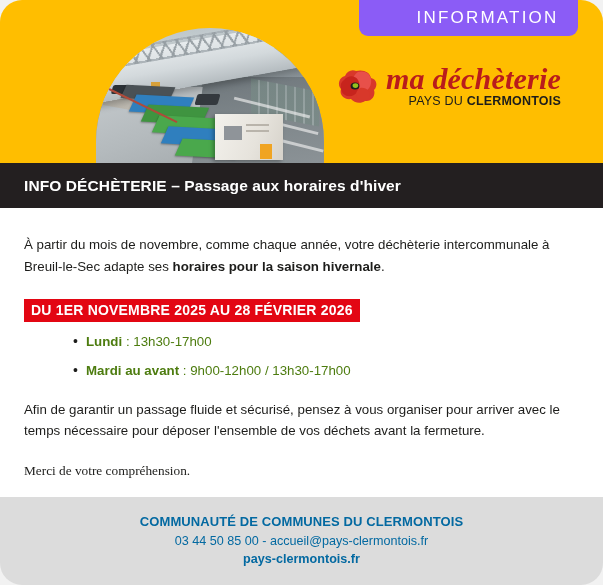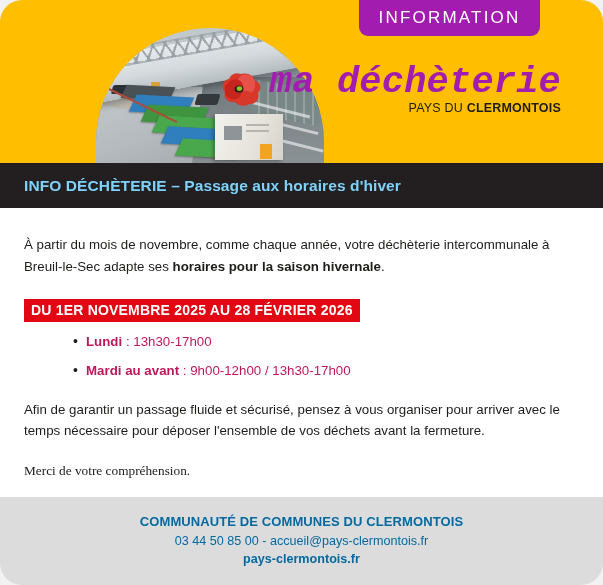--- a/index.html
+++ b/index.html
@@ -30,26 +30,27 @@
     border-radius: 22px 22px 0 0;
     overflow: hidden;
   }
 
   .badge {
     position: absolute;
     top: 0;
     left: 359px;
     width: 181px;
     height: 36px;
-    background: #a21caf;
+    background: #8b5cf6;
     border-radius: 0 0 9px 9px;
     display: flex;
     align-items: center;
     justify-content: center;
     z-index: 4;
+    padding-left: 38px;
   }
   .badge-label {
     color: #ffffff;
     font-size: 17px;
     letter-spacing: 2.2px;
     font-weight: 400;
   }
 
   
   .photo-wrap {
@@ -228,25 +229,25 @@
   }
   .poppy {
     position: relative;
     width: 42px;
     height: 36px;
     flex: none;
   }
   .logo-text { line-height: 1; }
   .logo-name {
     display: block;
-    font-family: Liberation Mono, monospace;
+    font-family: Liberation Serif, serif;
     font-style: italic;
     font-weight: 700;
-    font-size: 37px;
-    color: #a21caf;
+    font-size: 30px;
+    color: #b91c1c;
     letter-spacing: 0.2px;
     white-space: nowrap;
   }
   .logo-sub {
     display: block;
     margin-top: 1px;
     text-align: right;
     font-size: 12.5px;
     font-weight: 400;
     color: #1d1d1b;
@@ -258,21 +259,21 @@
   
   .titlebar {
     height: 45px;
     background: #231f20;
     display: flex;
     align-items: center;
     padding: 0 24px;
     box-sizing: border-box;
   }
   .titlebar-text {
-    color: #7dd3fc;
+    color: #ffffff;
     font-size: 15.5px;
     font-weight: 700;
     letter-spacing: 0.1px;
   }
 
   
   .content {
     background: #ffffff;
     padding: 26px 24px 14px 24px;
     box-sizing: border-box;
@@ -301,21 +302,21 @@
 
   .hours {
     margin: 0 0 12px 0;
     padding-left: 62px;
     list-style: none;
   }
   .hours li {
     position: relative;
     font-size: 13.3px;
     line-height: 1.5;
-    color: #be185d;
+    color: #4d7c0f;
     margin-bottom: 9px;
   }
   .hours li::before {
     content: "\2022";
     position: absolute;
     left: -13px;
     top: -1px;
     font-size: 14px;
     color: #1d1d1b;
   }

